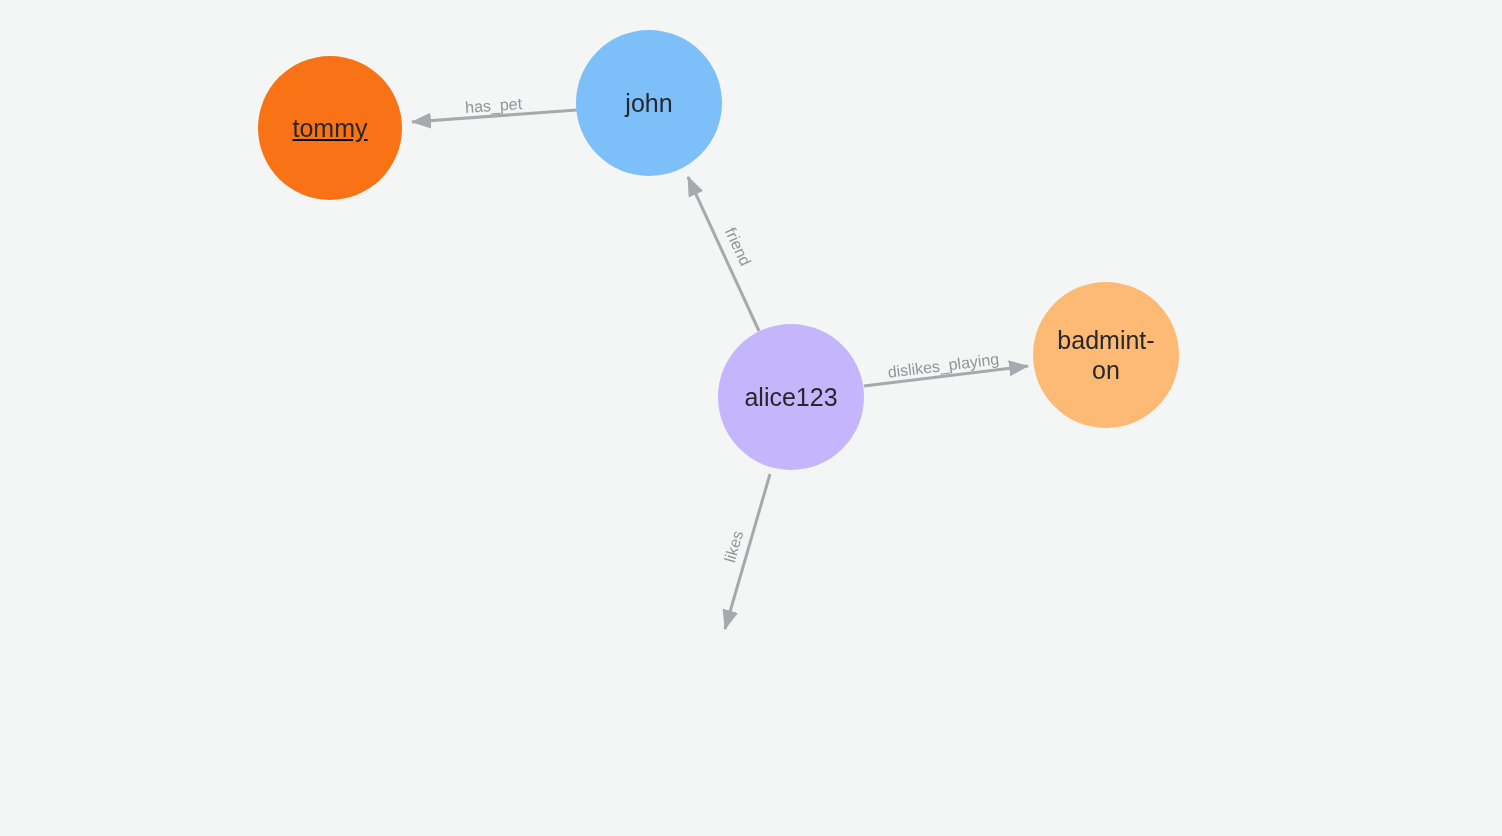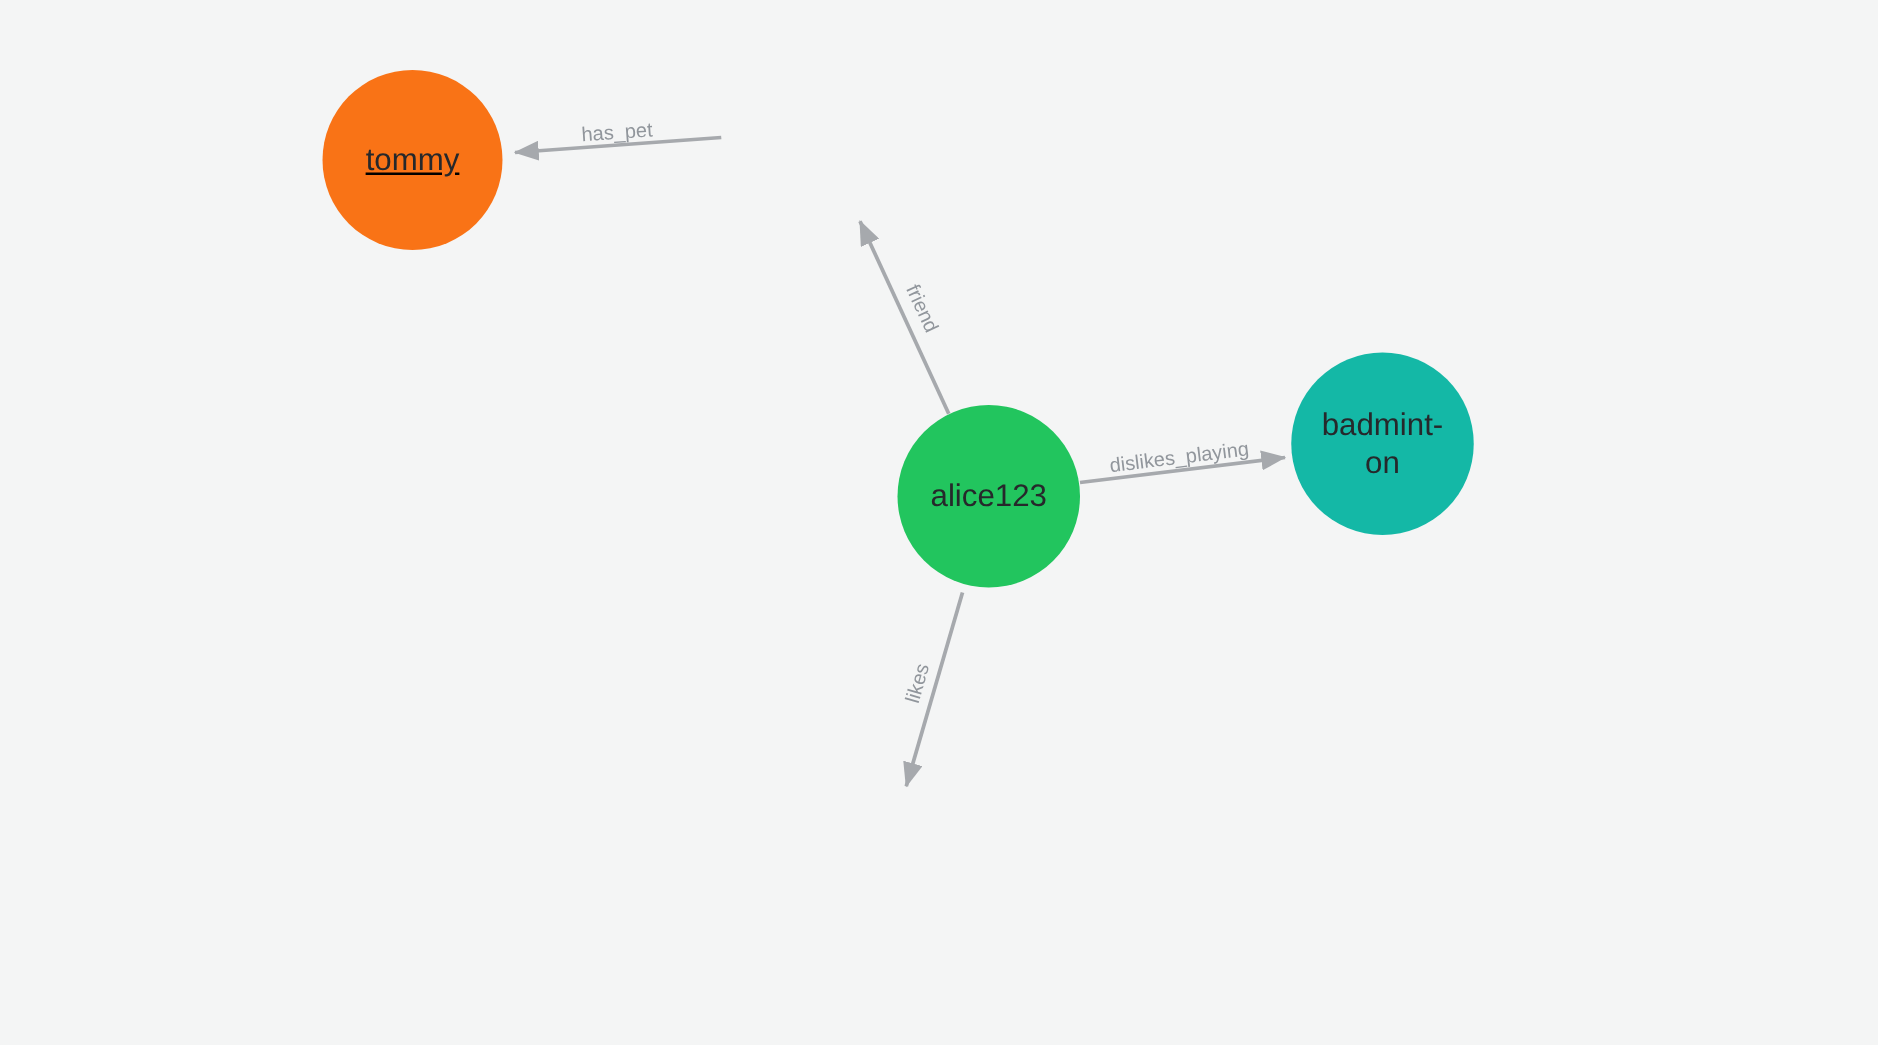--- a/index.html
+++ b/index.html
@@ -81,24 +81,27 @@
     <g class="edge">
       <line x1="770" y1="474" x2="725" y2="629" marker-end="url(#arrow)" stroke="#a6a9ad"></line>
       <text transform="translate(739,548) rotate(-74)" fill="#91969c">likes</text>
     </g>
   </svg>
 
   <div class="node" style="left: 258px; top: 56px; width: 144px; height: 144px; background-color: #f97316; text-decoration: underline;">
     <span class="node-label">tommy</span>
   </div>
 
+  <div class="node" style="left: 576px; top: 30px; width: 146px; height: 146px; background-color: rgb(124, 191, 249);">
+    <span class="node-label">john</span>
+  </div>
 
-  <div class="node" style="left: 718px; top: 324px; width: 146px; height: 146px; background-color: #22c55e;">
+  <div class="node" style="left: 718px; top: 324px; width: 146px; height: 146px; background-color: #c4b5fd;">
     <span class="node-label">alice123</span>
   </div>
 
-  <div class="node" style="left: 1033px; top: 282px; width: 146px; height: 146px; background-color: #14b8a6;">
+  <div class="node" style="left: 1033px; top: 282px; width: 146px; height: 146px; background-color: #fdba74;">
     <span class="node-label">badmint-
 on</span>
   </div>
 
 
 </div>
 
 </body></html>

